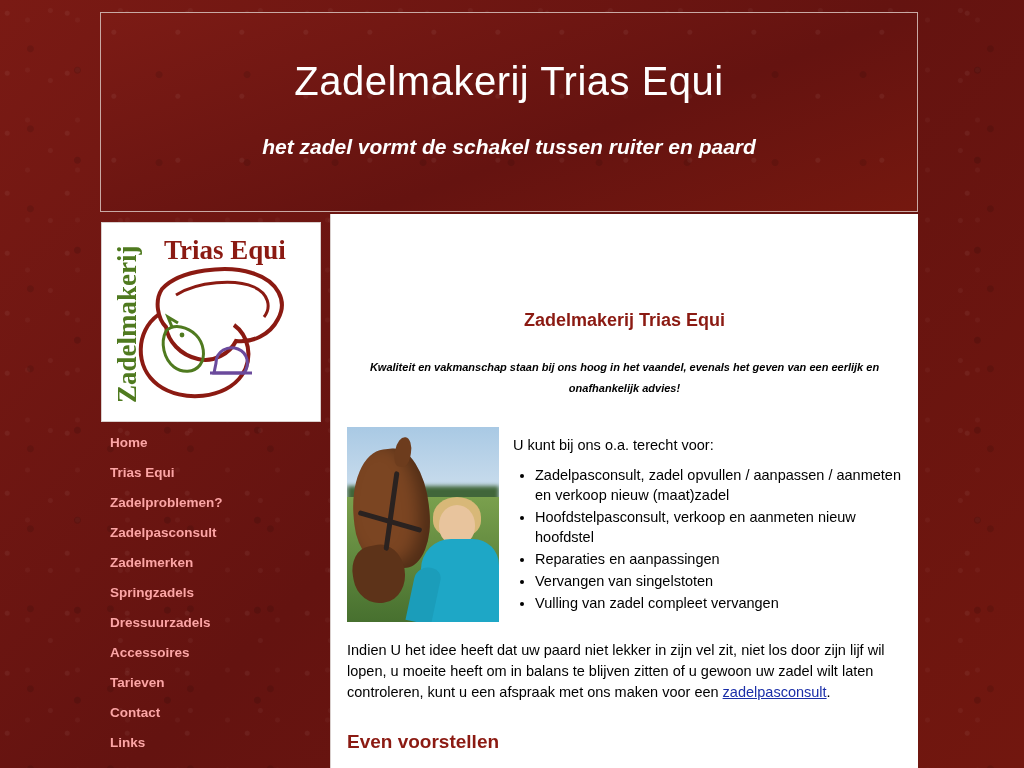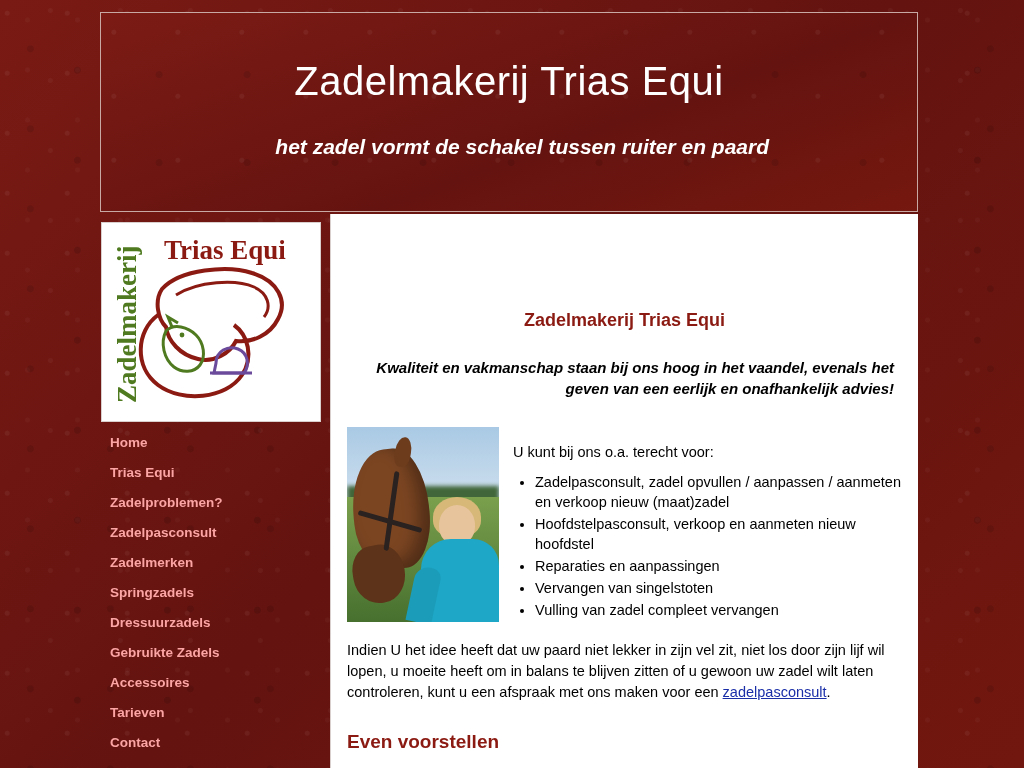--- a/index.html
+++ b/index.html
@@ -61,21 +61,21 @@
     font-size: 40px;
     font-weight: normal;
     letter-spacing: 0.5px;
   }
   .header-sub {
     position: absolute;
     top: 120px;
     left: 50%;
     transform: translateX(-50%);
     width: 520px;
-    text-align: right;
+    text-align: center;
     color: #ffffff;
     font-size: 21px;
     font-style: italic;
     font-weight: bold;
     line-height: 28px;
   }
 
   
   .leftcol {
     position: absolute;
@@ -129,31 +129,31 @@
   }
   .c-title {
     margin: 96px 0 0 0;
     text-align: center;
     color: #8b1a12;
     font-size: 18px;
     font-weight: bold;
   }
   .c-tagline {
     margin: 26px 8px 0 8px;
-    text-align: right;
+    text-align: center;
     color: #000000;
-    font-size: 15px;
+    font-size: 11px;
     font-weight: bold;
     font-style: italic;
     line-height: 21px;
   }
   .media-row {
     margin-top: 28px;
     display: flex;
-    align-items: flex-end;
+    align-items: center;
     gap: 14px;
   }
   .photo {
     width: 152px;
     height: 195px;
     flex: 0 0 152px;
     position: relative;
     overflow: hidden;
     border: 0;
     background: linear-gradient(#9fc3e0 0%, #b9d3e8 34%, #6f9a4e 36%, #4f7a36 100%);
@@ -266,21 +266,20 @@
     </div>
 
     <nav class="nav">
       <a class="nav-item" href="#">Home</a>
       <a class="nav-item" href="#">Trias Equi</a>
       <a class="nav-item" href="#">Zadelproblemen?</a>
       <a class="nav-item" href="#">Zadelpasconsult</a>
       <a class="nav-item" href="#">Zadelmerken</a>
       <a class="nav-item" href="#">Springzadels</a>
       <a class="nav-item" href="#">Dressuurzadels</a>
-      <a class="nav-item" href="#">Gebruikte Zadels</a>
       <a class="nav-item" href="#">Accessoires</a>
       <a class="nav-item" href="#">Tarieven</a>
       <a class="nav-item" href="#">Contact</a>
       <a class="nav-item" href="#">Links</a>
     </nav>
   </div>
 
   <div class="content">
 
     <h1 class="c-title">Zadelmakerij Trias Equi</h1>

